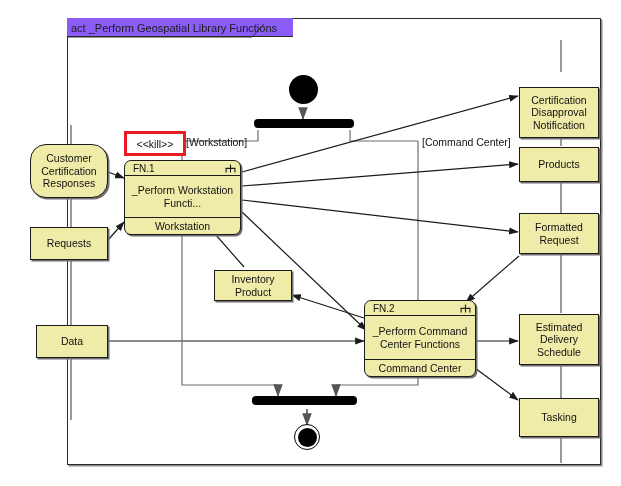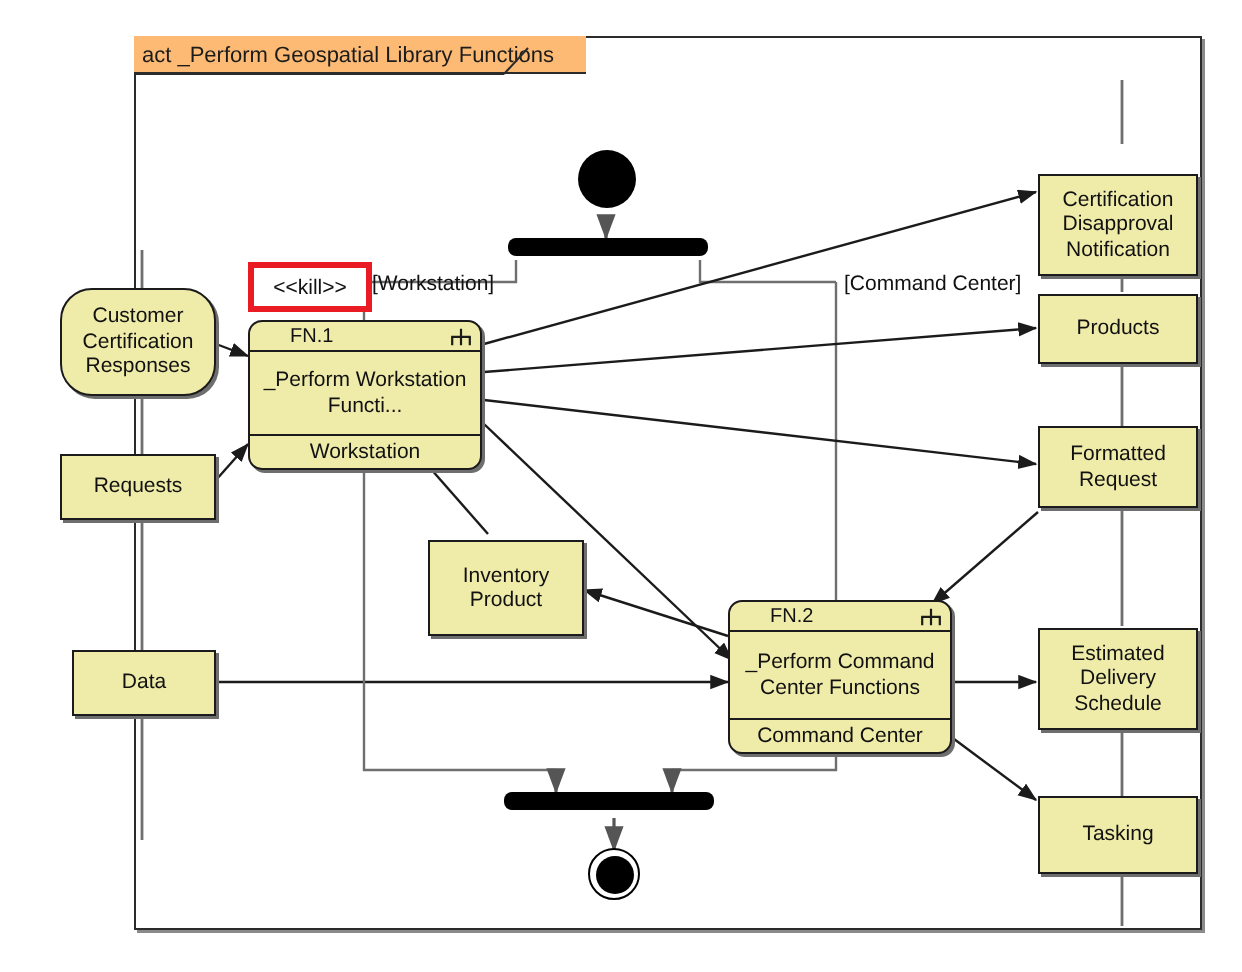--- a/index.html
+++ b/index.html
@@ -42,21 +42,21 @@
     position: absolute;
     left: 67px;
     top: 18px;
     height: 19px;
     box-sizing: border-box;
     padding: 1px 16px 0 4px;
     font-size: 11px;
     color: #1b1b1b;
     line-height: 18px;
     white-space: nowrap;
-    background: #fdba74;
+    background: #8b5cf6;
     border-right: none;
     border-bottom: 1px solid #2b2b2b;
   }
   
   .node {
     position: absolute;
     box-sizing: border-box;
     background: #efeca9;
     border: 1.5px solid #1b1b1b;
     box-shadow: 1.5px 1.5px 0 #6e6e6e;
@@ -82,21 +82,21 @@
     flex-direction: column;
   }
   .action-head {
     position: relative;
     height: 15px;
     flex: 0 0 15px;
     border-bottom: 1px solid #1b1b1b;
     font-size: 10px;
     color: #111111;
     line-height: 15px;
-    padding-left: 20px;
+    padding-left: 8px;
     box-sizing: border-box;
   }
   .rake {
     position: absolute;
     right: 4px;
     top: 3px;
     width: 11px;
     height: 9px;
   }
   .action-body {
@@ -257,21 +257,21 @@
   </div>
 
   <div class="node" style="left:30px; top:227px; width:78px; height:33px;">
     <span>Requests</span>
   </div>
 
   <div class="node" style="left:36px; top:325px; width:72px; height:33px;">
     <span>Data</span>
   </div>
 
-  <div class="node" style="left:214px; top:270px; width:78px; height:48px;">
+  <div class="node" style="left:214px; top:270px; width:78px; height:31px;">
     <span>Inventory Product</span>
   </div>
 
   <div class="node" style="left:519px; top:87px; width:80px; height:51px;">
     <span>Certification Disapproval Notification</span>
   </div>
 
   <div class="node" style="left:519px; top:147px; width:80px; height:35px;">
     <span>Products</span>
   </div>

